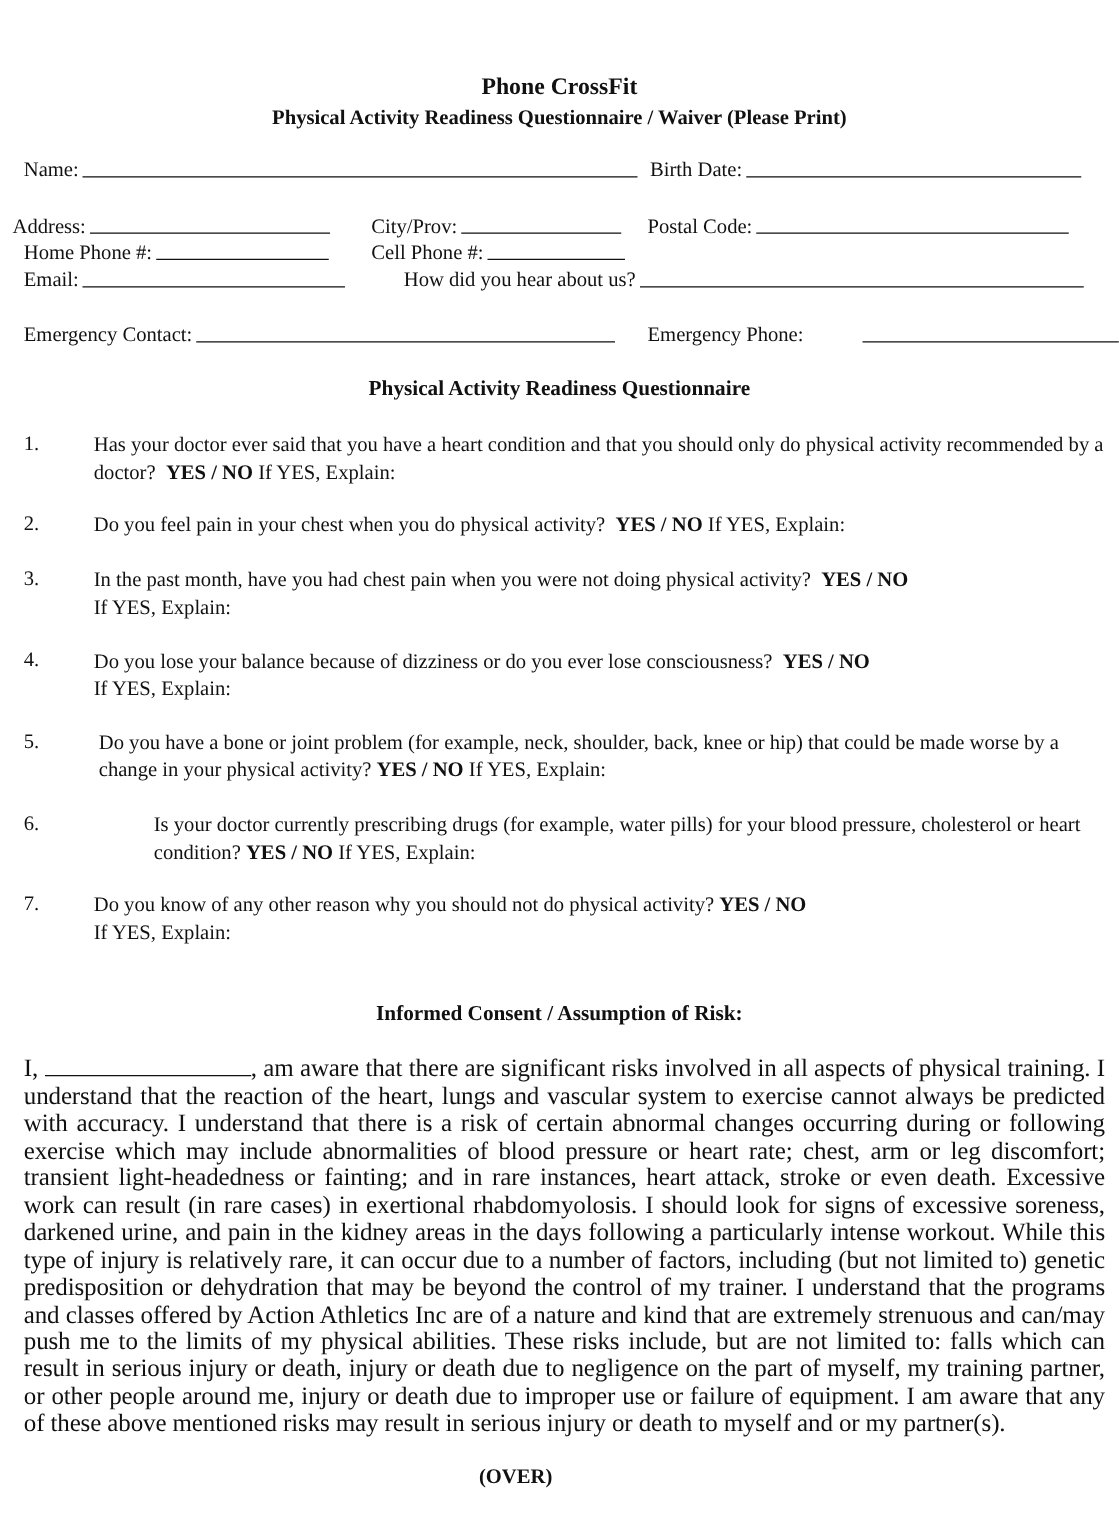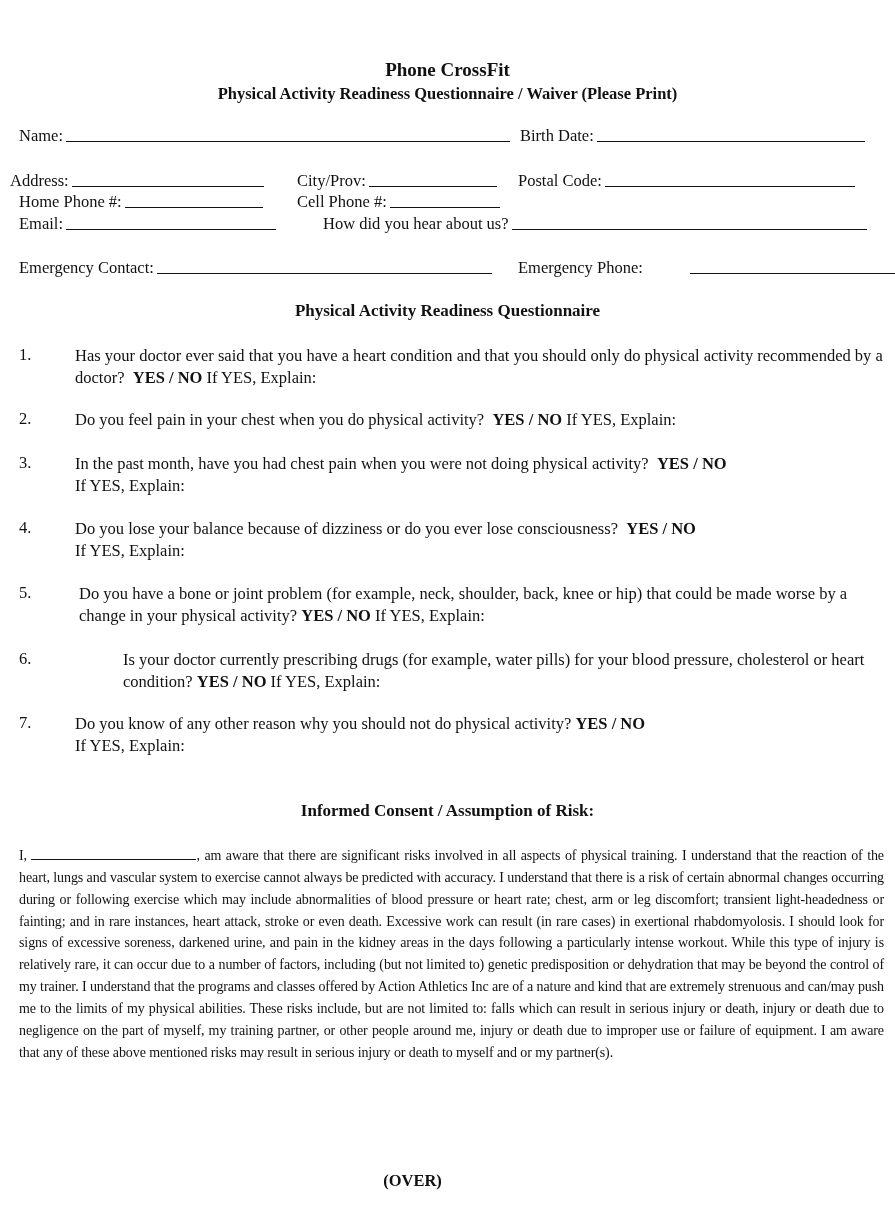--- a/index.html
+++ b/index.html
@@ -11,21 +11,21 @@
   .abs { position: absolute; white-space: nowrap; }
   .title { font-weight: bold; font-size: 19px; text-align: center; width: 895px; left: 0; }
   .subtitle { font-weight: bold; font-size: 16.5px; text-align: center; width: 895px; left: 0; }
   .field { font-size: 16.5px; display: flex; align-items: baseline; }
   .line { display: inline-block; border-bottom: 1px solid #111; height: 0; margin-left: 3px; position: relative; top: 1px; }
   .section-head { font-weight: bold; font-size: 17px; text-align: center; width: 895px; left: 0; }
   .q-num { font-size: 16.5px; }
   .q-text { font-size: 16.5px; line-height: 22px; white-space: normal; }
   .yn { font-weight: bold; }
   .para {
-    font-size: 14px; line-height: 21.85px; text-align: justify; text-align-last: left;
+    font-size: 20px; line-height: 21.85px; text-align: justify; text-align-last: left;
     left: 19px; width: 865px; white-space: normal; letter-spacing: -0.1px;
   }
   .blank-inline { display: inline-block; width: 165px; border-bottom: 1px solid #111; height: 12px; vertical-align: baseline; }
   .over { font-weight: bold; font-size: 16.5px; text-align: center; width: 825px; left: 0; }
 </style>
 </head>
 <body>
 
 <div class="abs title" style="top:59px;">Phone CrossFit</div>
 <div class="abs subtitle" style="top:84px;">Physical Activity Readiness Questionnaire / Waiver (Please Print)</div>

